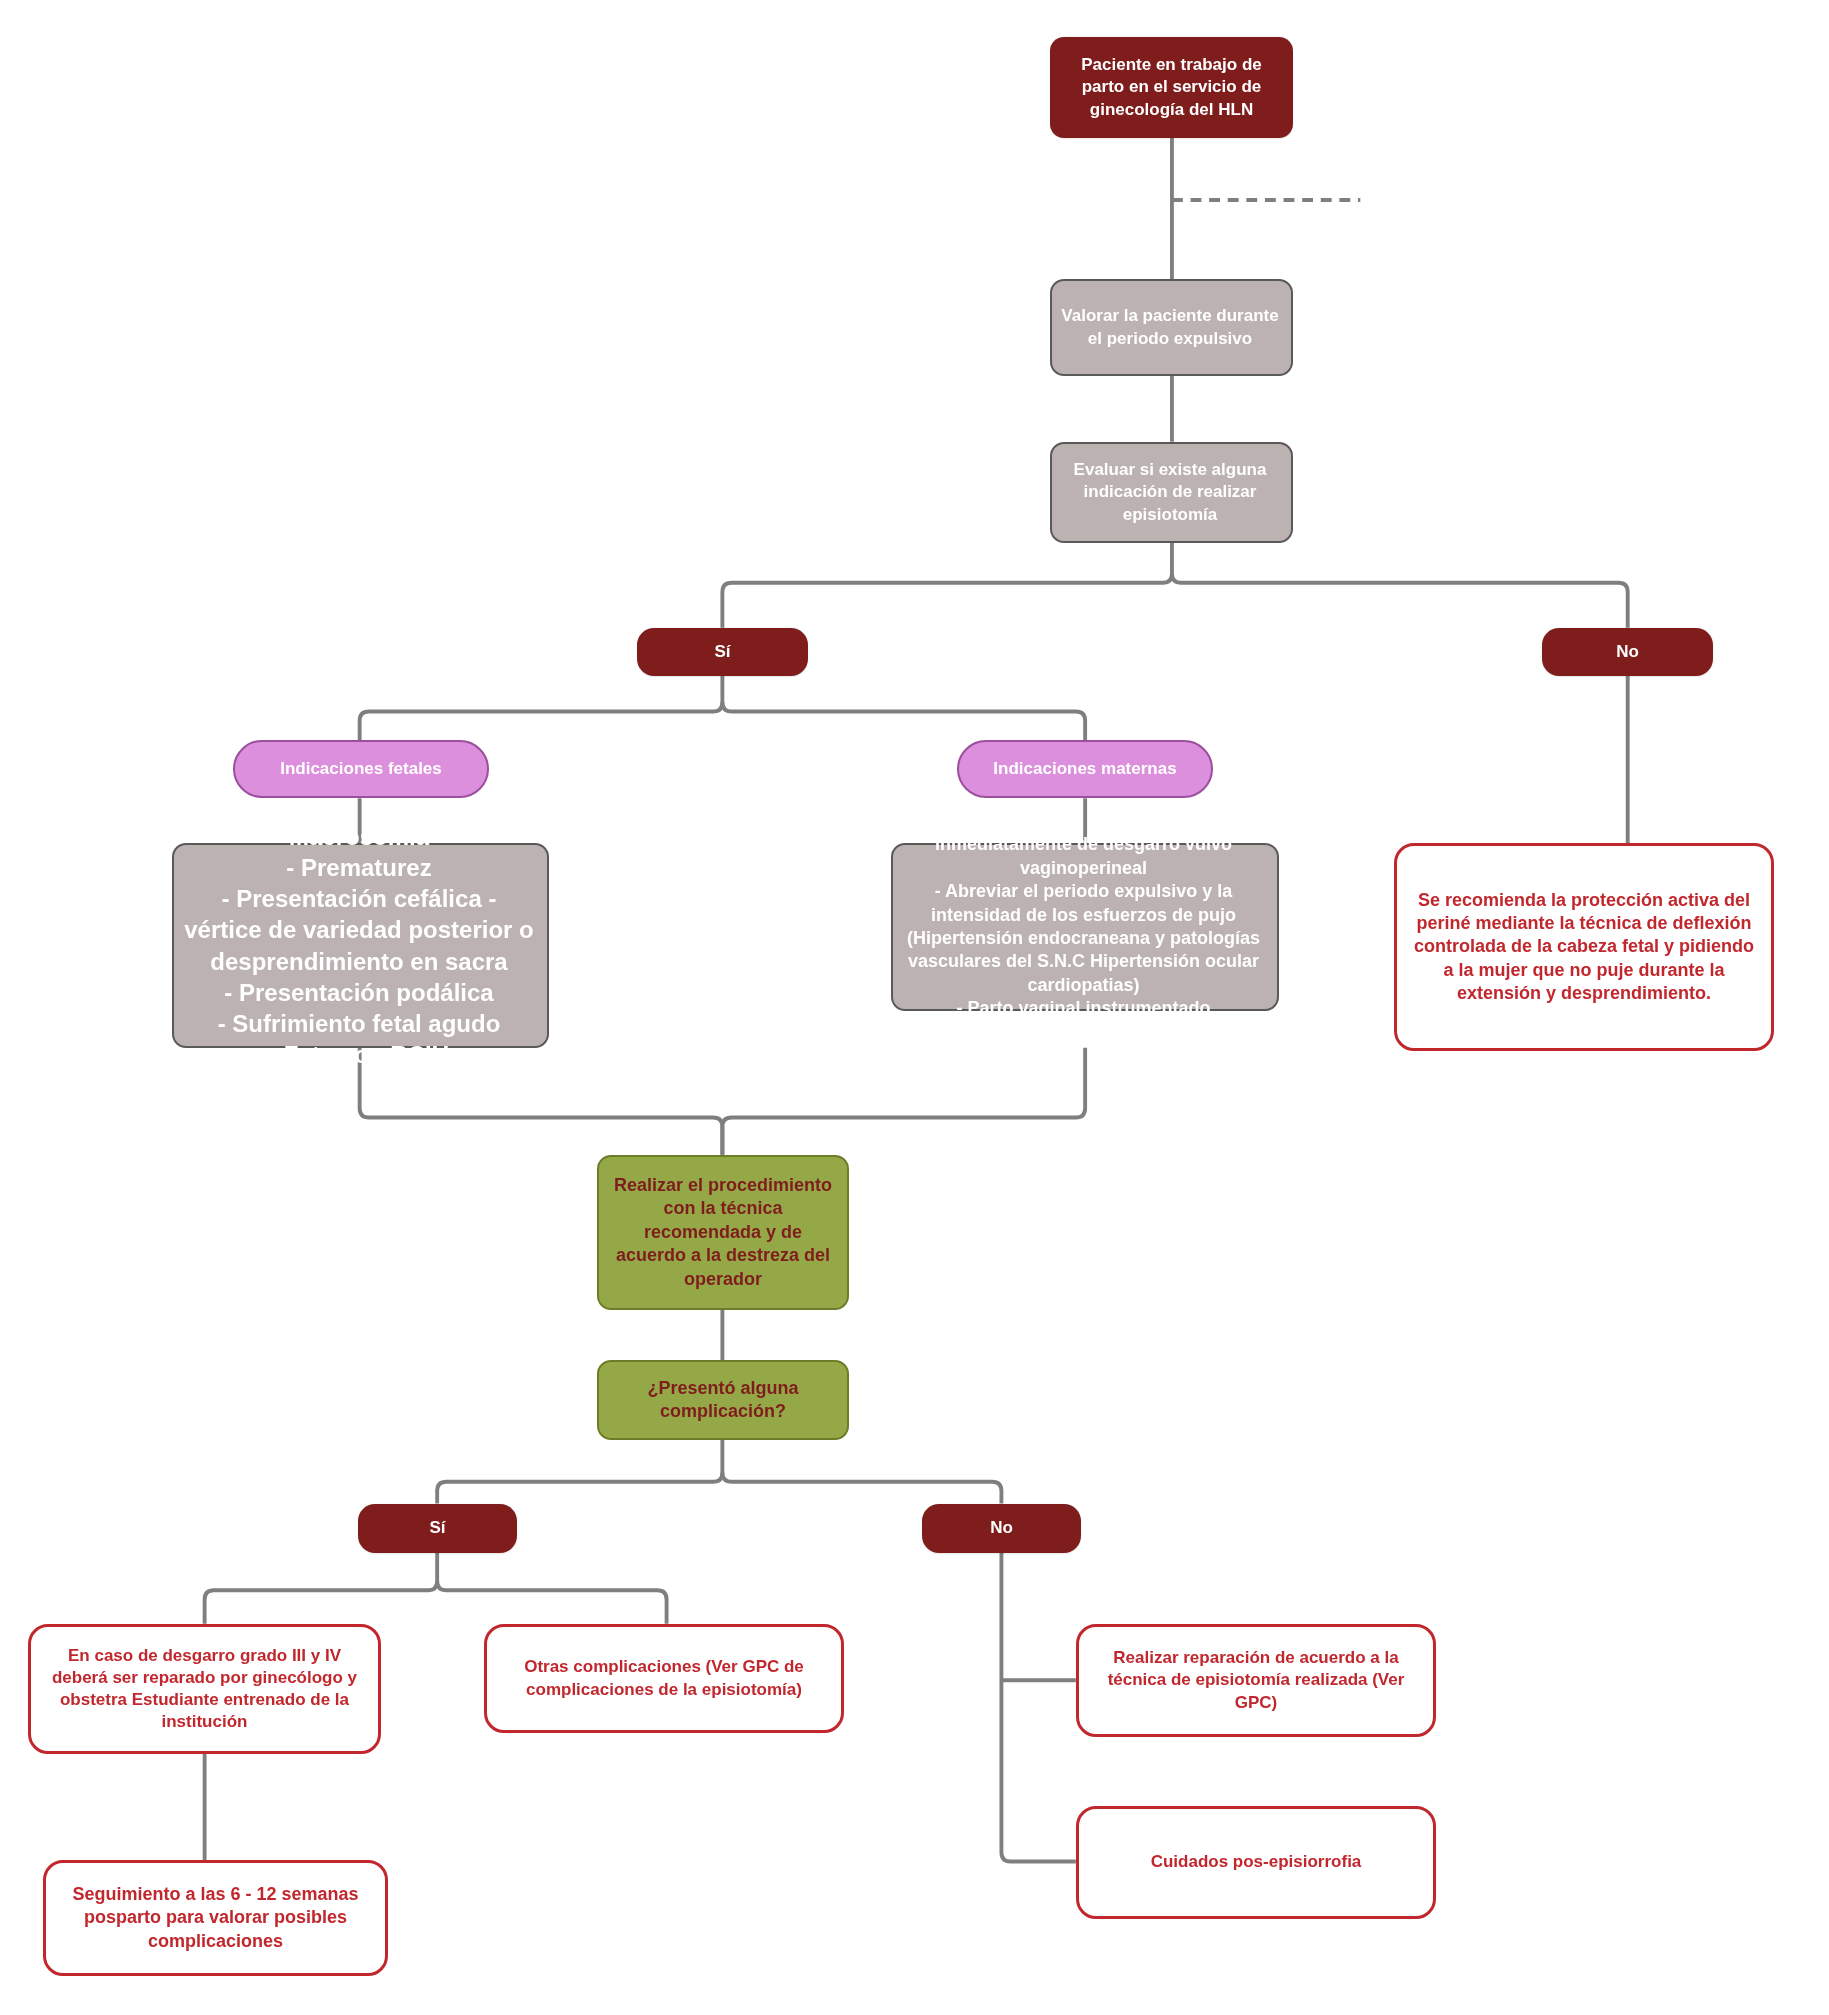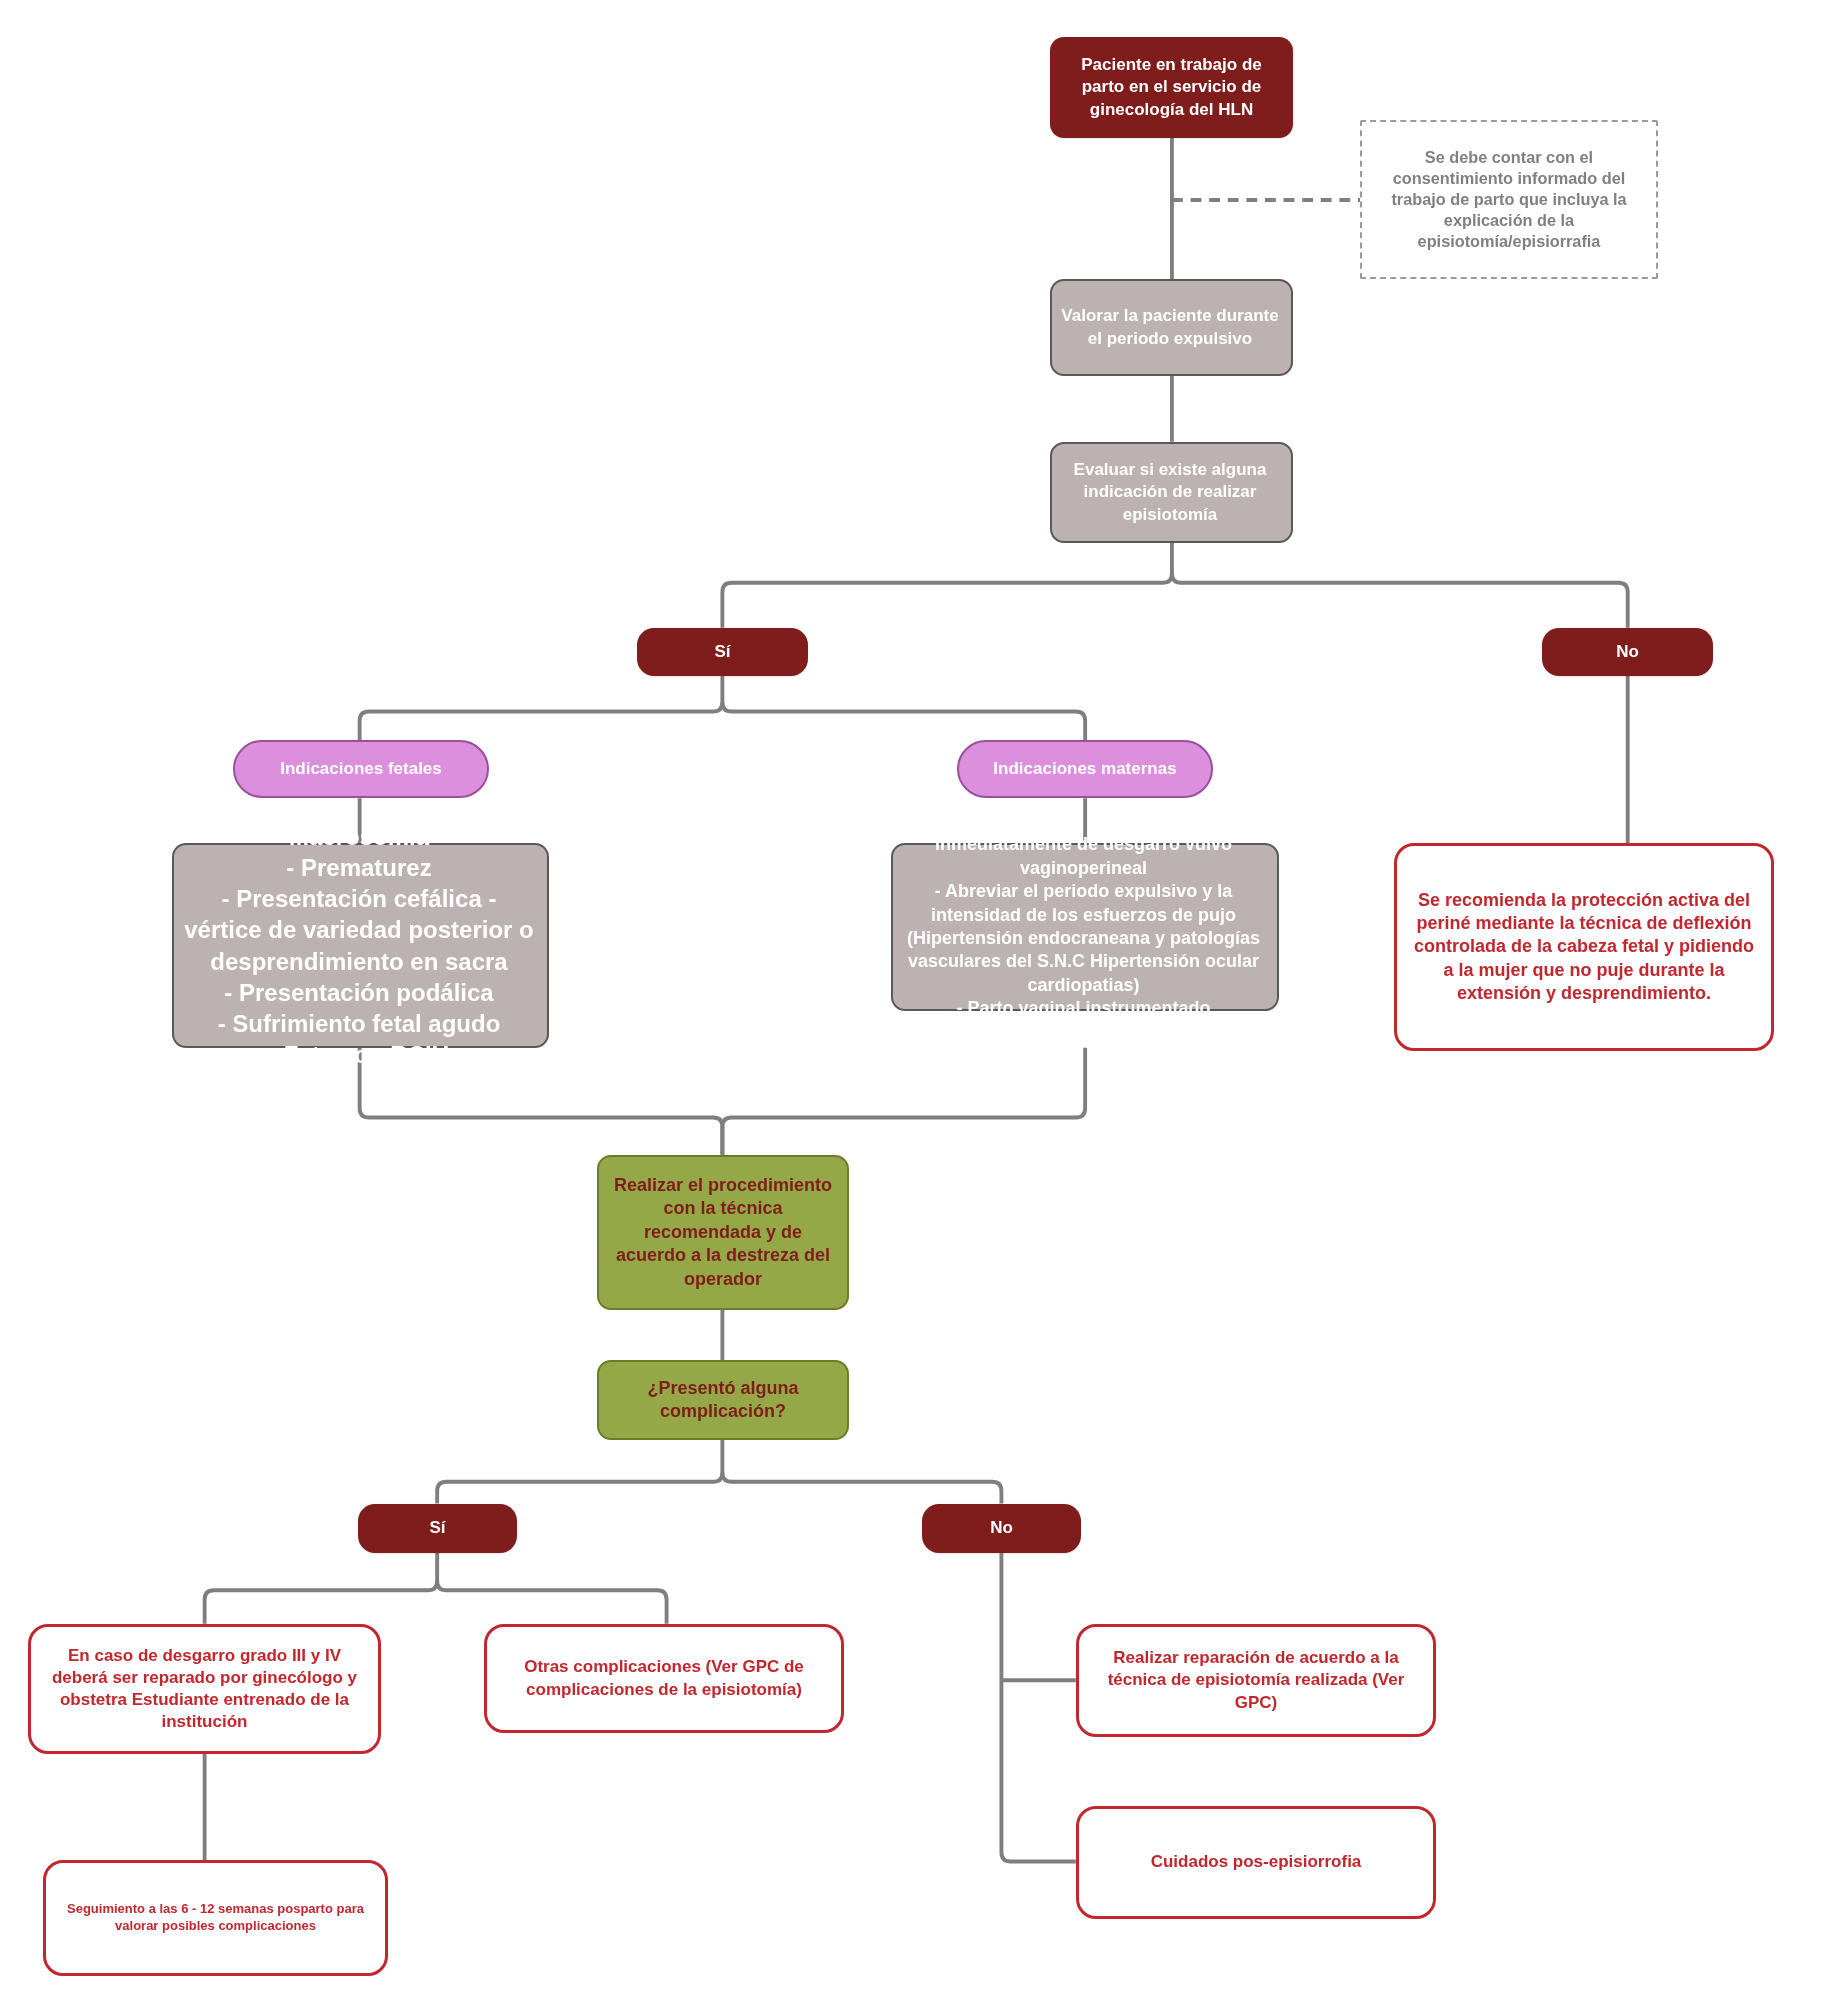--- a/index.html
+++ b/index.html
@@ -108,21 +108,20 @@
 
       <path d="M264 2263 L264 2400"></path>
 
       <path d="M1292 2003 L1292 2390 Q1292 2402 1304 2402 L1388 2402"></path>
       <path d="M1292 2168 L1388 2168"></path>
     </g>
   </svg>
 
   <div class="node n-blue" style="left:1050px; top:37px; width:243px; height:101px; font-size:17px;">Paciente en trabajo de parto en el servicio de ginecología del HLN</div>
 
-  <div class="node n-dashed" style="left:1360px; top:120px; width:298px; height:159px; font-size:16.3px;">Se debe contar con el consentimiento informado del trabajo de parto que incluya la explicación de la episiotomía/episiorrafia</div>
 
   <div class="node n-gray" style="left:1050px; top:279px; width:243px; height:97px; font-size:17px;">Valorar la paciente durante el periodo expulsivo</div>
 
   <div class="node n-gray" style="left:1050px; top:442px; width:243px; height:101px; font-size:17px;">Evaluar si existe alguna indicación de realizar episiotomía</div>
 
   <div class="node n-blue" style="left:637px; top:628px; width:171px; height:48px; border-radius:17px; font-size:17px;">Sí</div>
 
   <div class="node n-blue" style="left:1542px; top:628px; width:171px; height:48px; border-radius:17px; font-size:17px;">No</div>
 
   <div class="node n-magenta" style="left:233px; top:740px; width:256px; height:58px; border-radius:29.5px; font-size:17px;">Indicaciones fetales</div>
@@ -147,20 +146,20 @@
   <div class="node n-green" style="left:597px; top:1360px; width:252px; height:80px; font-size:18px;">¿Presentó alguna complicación?</div>
 
   <div class="node n-blue" style="left:358px; top:1504px; width:159px; height:49px; border-radius:17px; font-size:17px;">Sí</div>
 
   <div class="node n-blue" style="left:922px; top:1504px; width:159px; height:49px; border-radius:17px; font-size:17px;">No</div>
 
   <div class="node n-red" style="left:28px; top:1624px; width:353px; height:130px; font-size:17px;">En caso de desgarro grado III y IV deberá ser reparado por ginecólogo y obstetra Estudiante entrenado de la institución</div>
 
   <div class="node n-red" style="left:484px; top:1624px; width:360px; height:109px; font-size:17px;">Otras complicaciones (Ver GPC de complicaciones de la episiotomía)</div>
 
-  <div class="node n-red" style="left:43px; top:1860px; width:345px; height:116px; font-size:13px;">Seguimiento a las 6 - 12 semanas posparto para valorar posibles complicaciones</div>
+  <div class="node n-red" style="left:43px; top:1860px; width:345px; height:116px; font-size:18px;">Seguimiento a las 6 - 12 semanas posparto para valorar posibles complicaciones</div>
 
   <div class="node n-red" style="left:1076px; top:1624px; width:360px; height:113px; font-size:17px;">Realizar reparación de acuerdo a la técnica de episiotomía realizada (Ver GPC)</div>
 
   <div class="node n-red" style="left:1076px; top:1806px; width:360px; height:113px; font-size:17px;">Cuidados pos-episiorrofia</div>
 
 </div>
 
 
 </body></html>

